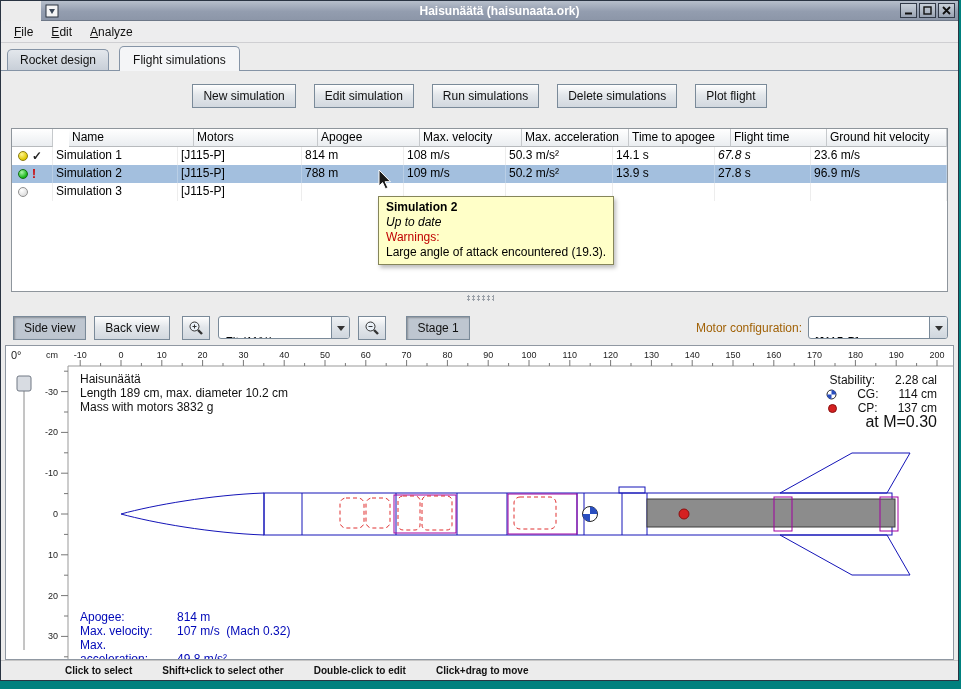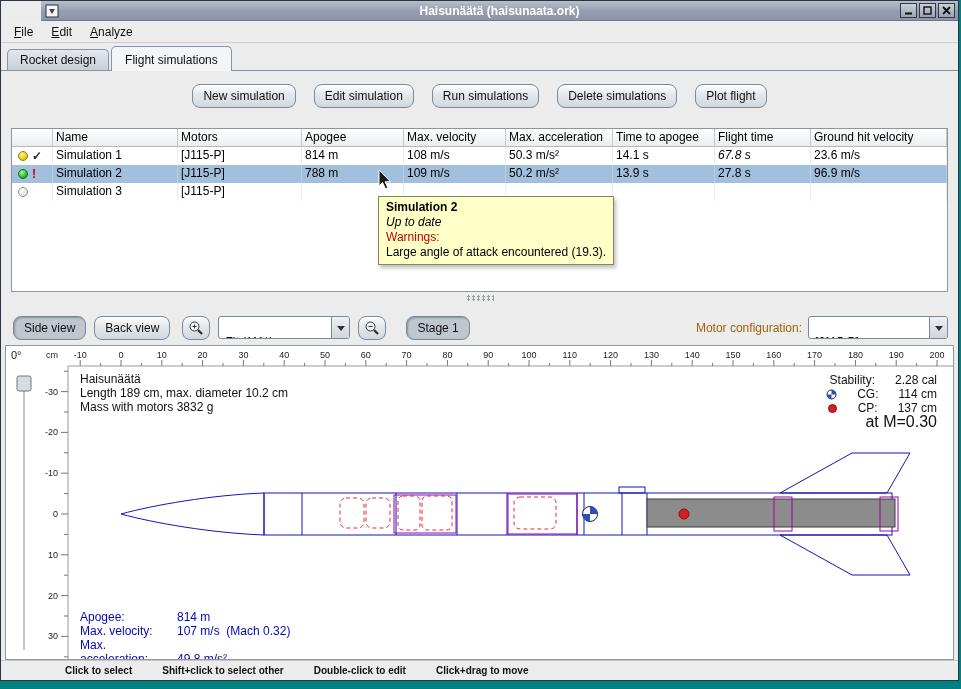--- a/index.html
+++ b/index.html
@@ -19,32 +19,32 @@
     background:linear-gradient(#C9D0D9,#99A3B3); display:flex; align-items:center; justify-content:center; }
 
   
   .menubar { position:absolute; top:20px; left:0; right:0; height:22px; background:#EDEDEE;
     border-bottom:1px solid #CFCFD2; display:flex; align-items:center; padding-left:4px;
     font-size:12px; color:#111; }
   .menu-item { padding:3px 9px; }
 
   
   .tabstrip { position:absolute; top:42px; left:0; right:0; height:28px; background:#ECECEC;
-    display:flex; align-items:flex-end; padding-left:6px; border-bottom:1px solid #8594A6; }
+    display:flex; align-items:flex-end; padding-left:6px; border-bottom:1px solid #8594A6;gap:8px; }
   .tab { font-size:12px; color:#111; border:1px solid #8594A6; border-bottom:none;
     border-radius:5px 5px 0 0; padding:3px 12px 3px; background:linear-gradient(#E3E7EC,#C8CFD8);
     margin-right:2px; white-space:nowrap; }
   .tab.active { background:#F4F5F7; padding:6px 13px 4px; margin-bottom:-1px; z-index:2; }
 
   
   .sim-panel { position:absolute; top:70px; left:0; right:0; height:222px; background:#ECECEC; }
   .btn-row { position:absolute; top:13px; left:0; right:0; display:flex; justify-content:center; gap:18px; }
   .obtn { font:12px "Liberation Sans", sans-serif; color:#111;
     background:linear-gradient(#FEFEFE,#E3E7EB 45%,#D2D8DF);
-    border:1px solid #7A8A99; border-radius:8px; padding:4px 10px; white-space:nowrap; }
+    border:1px solid #7A8A99; border-radius:0; padding:4px 10px; white-space:nowrap; }
   .obtn.pressed { background:#BEC6D0; box-shadow:inset 1px 1px 2px rgba(0,0,0,.28); }
 
   .table-wrap { position:absolute; left:10px; right:10px; top:57px; bottom:1px;
     background:#FFFFFF; border:1px solid #8E959C; overflow:hidden; }
   .thead { display:flex; height:18px; }
   .th { font-size:12px; padding:1px 3px; background:linear-gradient(#FFFFFF,#EAEDF0);
     border-right:1px solid #C6C9CC; border-bottom:1px solid #B7BABD; white-space:nowrap; overflow:hidden; }
   .tr { display:flex; height:18px; }
   .tr.selected { background:#A3BFDE; }
   .td { font-size:12px; padding:1px 3px; border-right:1px solid #EDEDED;
@@ -157,21 +157,21 @@
     <div class="btn-row" id="sim-buttons">
         <button class="obtn">New simulation</button>
         <button class="obtn">Edit simulation</button>
         <button class="obtn">Run simulations</button>
         <button class="obtn">Delete simulations</button>
         <button class="obtn">Plot flight</button>
       </div>
     <div class="table-wrap">
       <div class="thead" id="thead">
           <div class="th" style="width: 41px;"></div>
-          <div class="th" style="width: 125px;">Name</div>
+          <div class="th" style="width: 125px; margin-left: 16px;">Name</div>
           <div class="th" style="width: 124px;">Motors</div>
           <div class="th" style="width: 102px;">Apogee</div>
           <div class="th" style="width: 102px;">Max. velocity</div>
           <div class="th" style="width: 107px;">Max. acceleration</div>
           <div class="th" style="width: 102px;">Time to apogee</div>
           <div class="th" style="width: 96px;">Flight time</div>
           <div class="th" style="width: 139px; flex: 1 1 0%;">Ground hit velocity</div>
         </div>
       <div id="tbody">
           <div class="tr">

